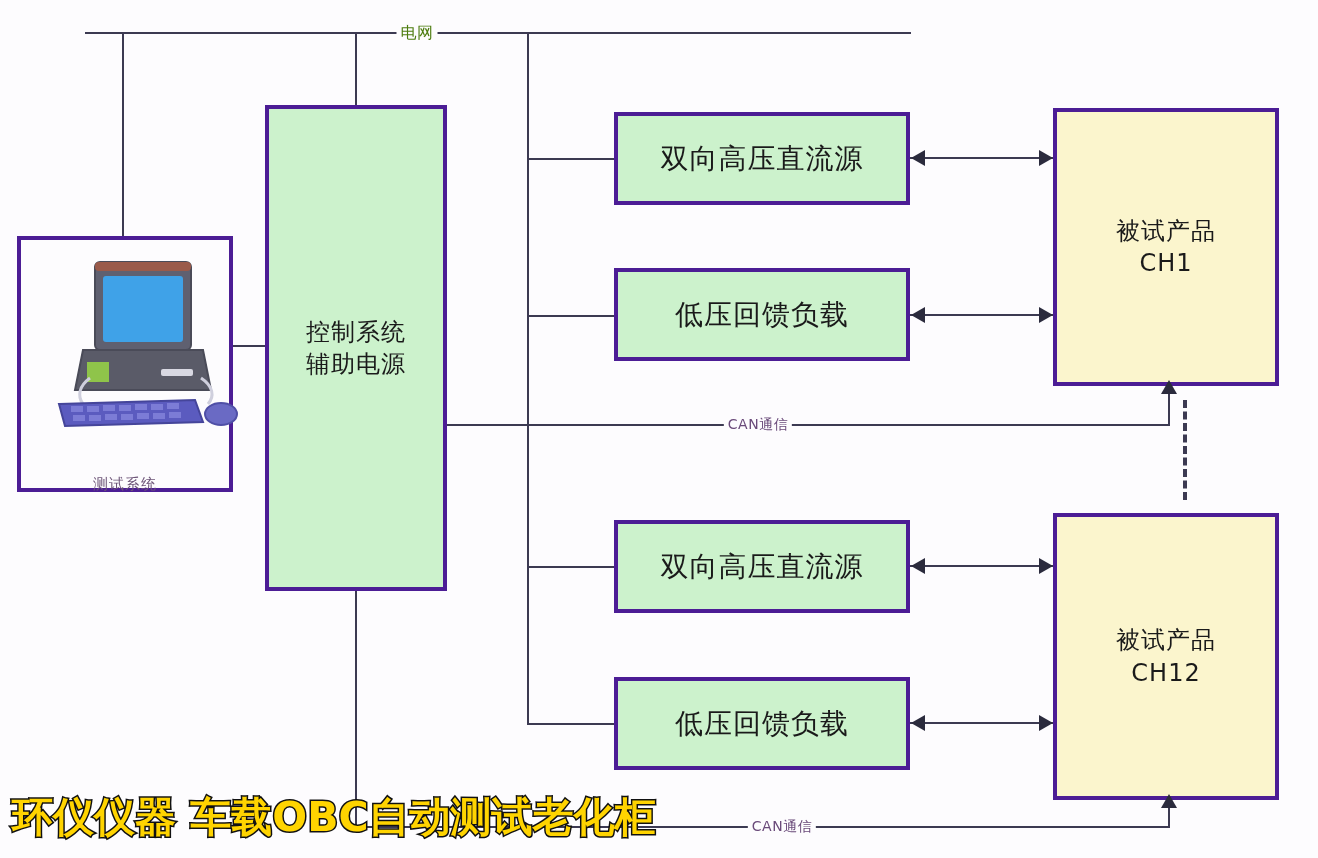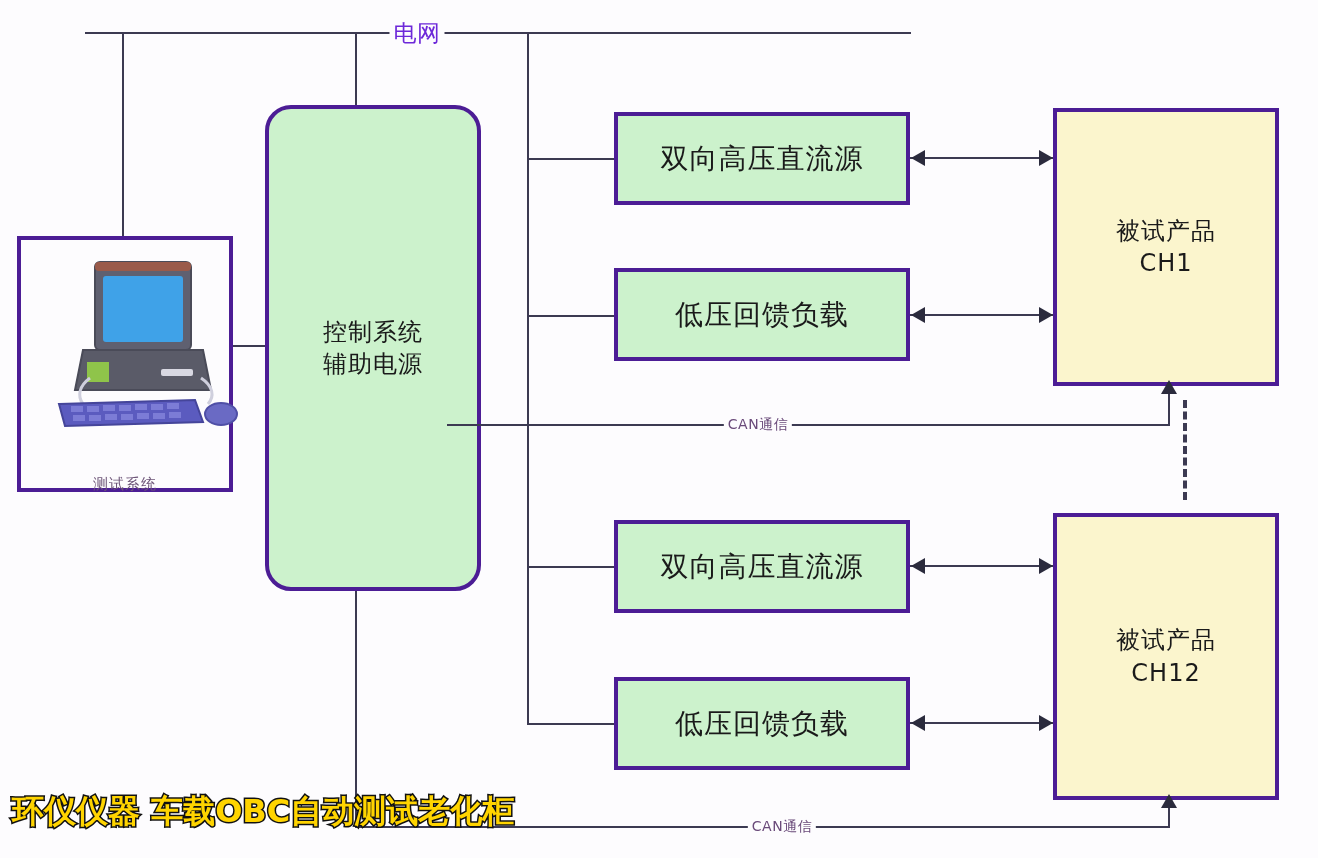--- a/index.html
+++ b/index.html
@@ -75,22 +75,22 @@
   .arrow-up {
     border-left: 8px solid transparent;
     border-right: 8px solid transparent;
     border-bottom: 14px solid #2b2b3d;
   }
 
   
   .wire-label {
     position: absolute;
     background: #fdfcfe;
-    color: #6d28d9;
-    font-size: 23px;
+    color: #4d7c0f;
+    font-size: 16px;
     letter-spacing: 0.5px;
     padding: 0 4px;
     white-space: nowrap;
     transform: translate(-50%, -50%);
     font-family: "DejaVu Sans", "Liberation Sans", sans-serif;
   }
   .wire-label.small {
     font-size: 14px;
     color: #6a4a7a;
   }
@@ -112,21 +112,21 @@
     font-size: 15px;
     color: #6d5578;
     letter-spacing: 1px;
   }
 
   
   .watermark {
     position: absolute;
     left: 12px;
     top: 790px;
-    font-size: 32px;
+    font-size: 41px;
     font-weight: bold;
     color: #ffd400;
     letter-spacing: 0px;
     white-space: nowrap;
     -webkit-text-stroke: 3px #111111;
     paint-order: stroke fill;
     font-family: "DejaVu Sans", "Liberation Sans", sans-serif;
   }
 </style>
 </head>
@@ -178,21 +178,21 @@
         </g>
 
         <ellipse cx="178" cy="160" rx="16" ry="11" fill="#6a6ac4" stroke="#4f4fa6" stroke-width="2"></ellipse>
       </svg>
     </div>
     <div class="pc-label">测试系统</div>
   </div>
 
   <div class="wire-h" style="left:233px; top:345px; width:34px;"></div>
 
-  <div class="node green" style="left:265px; top:105px; width:216px; height:486px;border-radius:26px;">
+  <div class="node green" style="left:265px; top:105px; width:182px; height:486px;">
     <div class="node-label lbl-30">控制系统
 辅助电源</div>
   </div>
 
   <div class="wire-v" style="left:355px; top:591px; height:236px;"></div>
 
   <div class="wire-h" style="left:527px; top:158px; width:89px;"></div>
   <div class="wire-h" style="left:527px; top:315px; width:89px;"></div>
   <div class="wire-h" style="left:527px; top:566px; width:89px;"></div>
   <div class="wire-h" style="left:527px; top:723px; width:89px;"></div>

